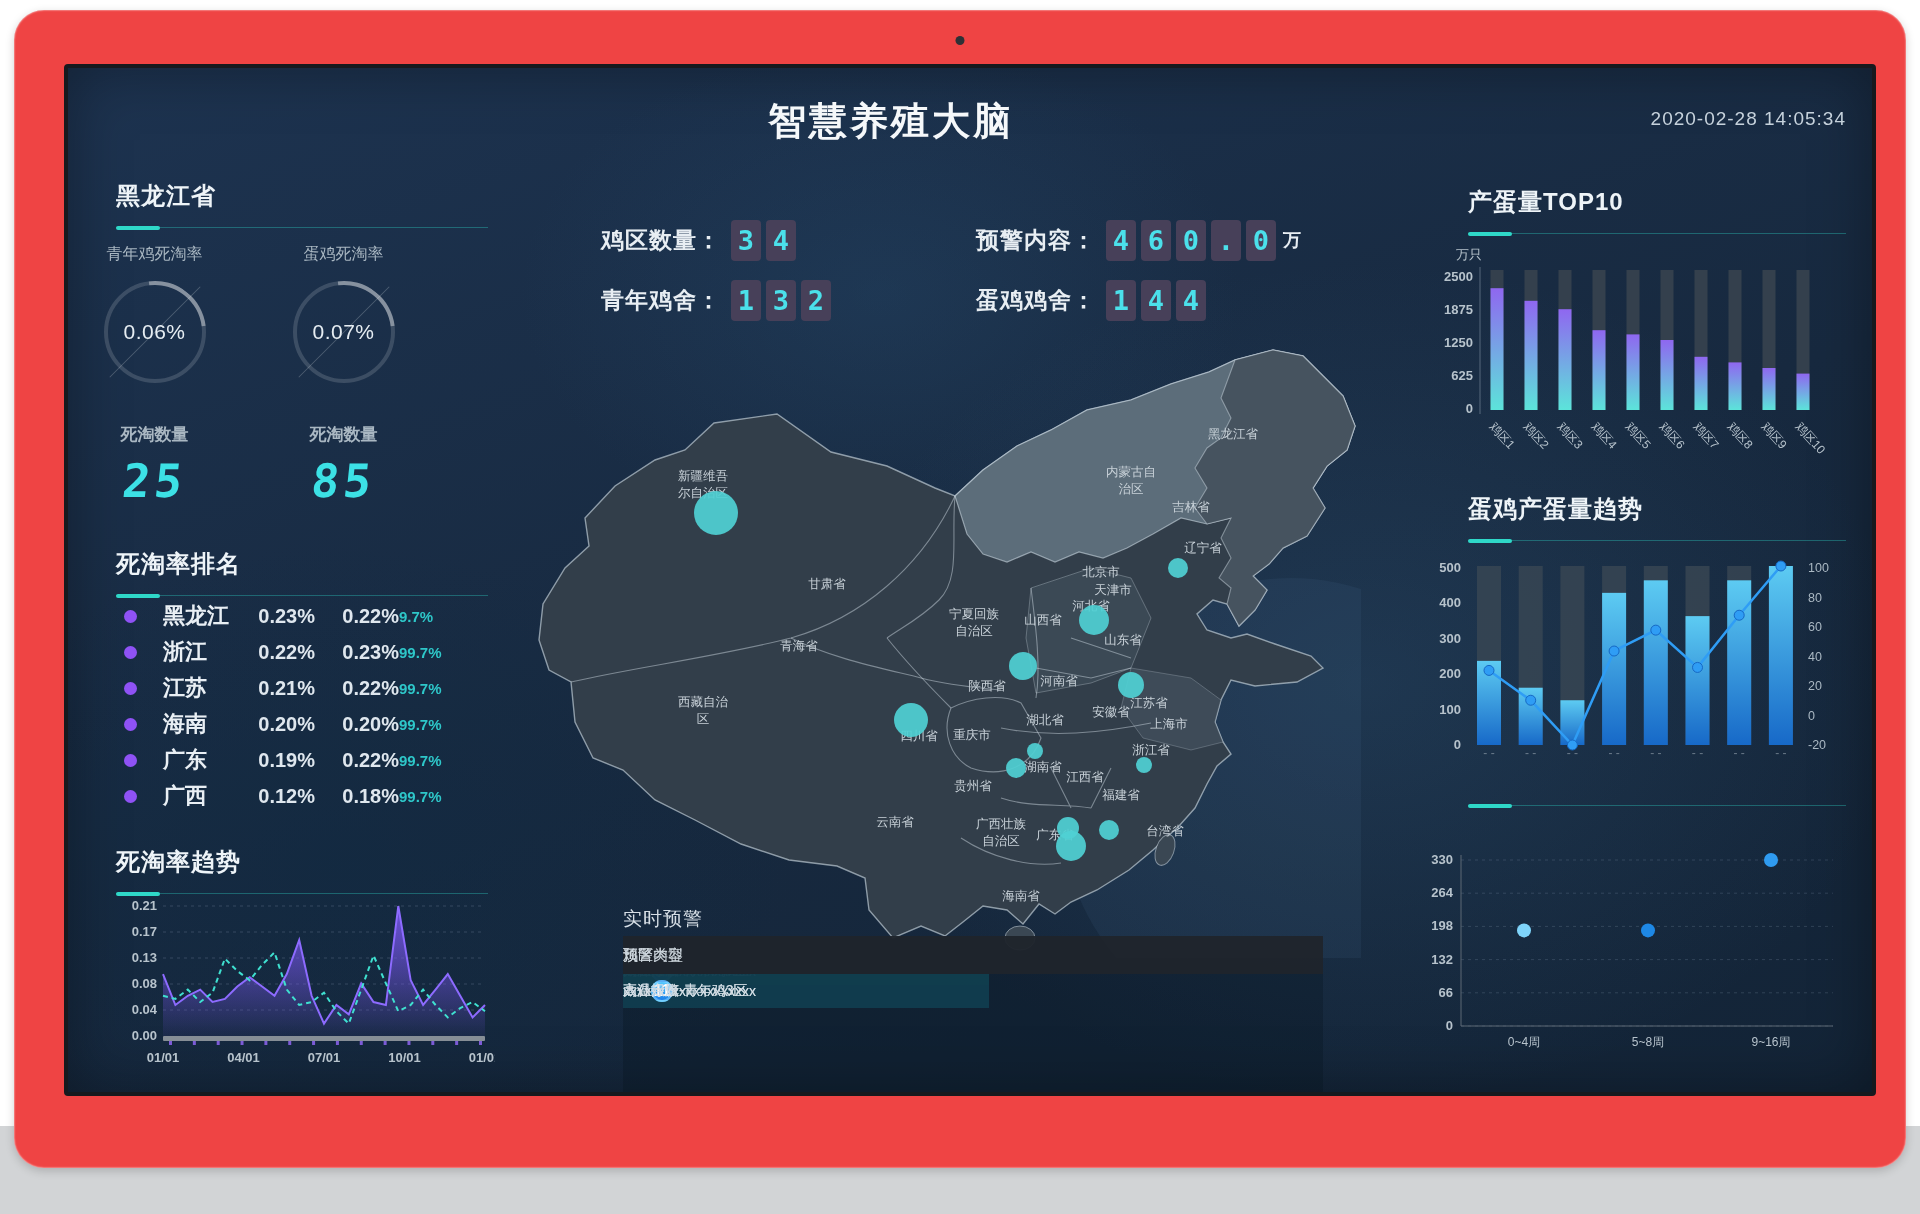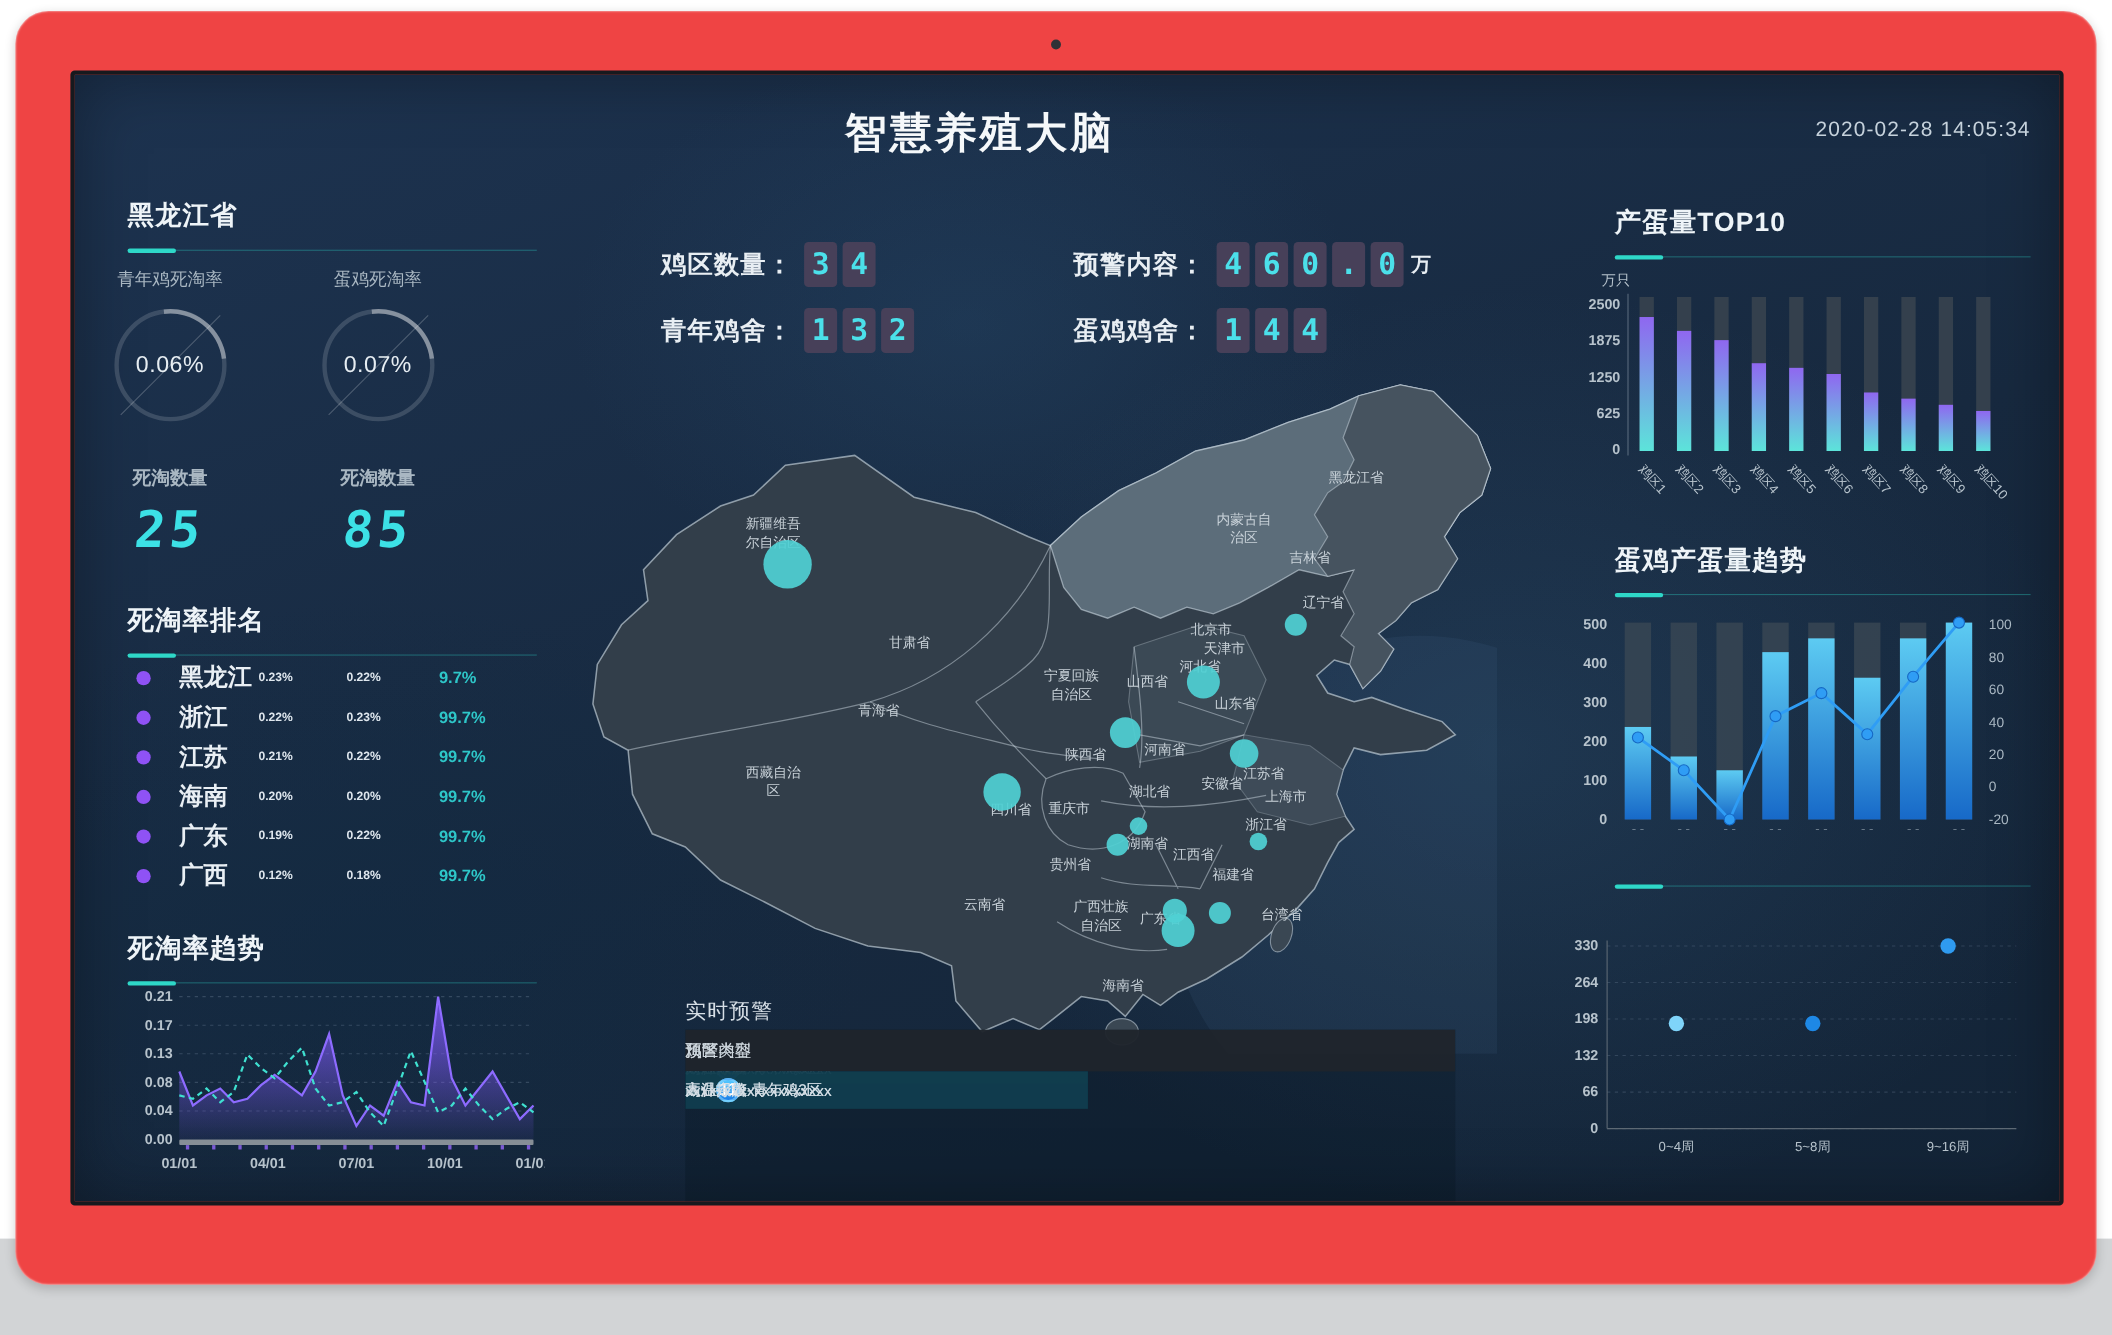--- a/index.html
+++ b/index.html
@@ -35,21 +35,21 @@
   .gauge .ring::after{content:"";position:absolute;left:50%;top:50%;width:128px;height:1px;
     background:rgba(255,255,255,.22);transform:translate(-50%,-50%) rotate(-45deg);}
   .gauge .gval{position:relative;color:#e6edf2;font-size:21px;letter-spacing:.5px;}
   .count .clabel{position:relative;display:block;text-align:center;color:#a9b7c2;font-size:17px;font-weight:bold;}
   .count .cnum{position:relative;display:block;text-align:center;margin-top:8px;color:#3ce1e6;font-size:46px;font-weight:bold;
     font-family:"DejaVu Sans Mono",monospace;transform:skewX(-6deg);letter-spacing:4px;}
   .rank-rows{display:block;}
   .rank-row{position:relative;display:flex;align-items:center;height:36px;padding-left:8px;}
   .rank-dot{position:relative;width:13px;height:13px;border-radius:50%;background:#8f52f5;margin-right:26px;flex:none;}
   .rank-name{position:relative;width:72px;color:#e9eff4;font-size:22px;font-weight:bold;}
-  .rank-v1,.rank-v2{position:relative;width:80px;color:#dfe7ee;font-size:11px;font-weight:bold;}
+  .rank-v1,.rank-v2{position:relative;width:80px;color:#dfe7ee;font-size:20px;font-weight:bold;text-align:right;}
   .rank-v2{width:84px;}
   .rank-v3{position:relative;color:#2ec7c9;font-size:15px;font-weight:bold;}
   .stat{display:flex;align-items:center;height:44px;}
   .stat>*{position:relative;}
   .stat-label{color:#e8eef3;font-size:23px;font-weight:bold;margin-right:10px;letter-spacing:1px;}
   .digit-boxes{display:flex;gap:5px;align-items:center;}
   .digit-boxes .box{position:relative;width:30px;height:41px;border-radius:4px;background:#474059;
     display:flex;align-items:center;justify-content:center;color:#4be0ea;font-size:27px;font-weight:bold;
     font-family:"DejaVu Sans Mono",monospace;}
   .stat-suffix{color:#e8eef3;font-size:18px;margin-left:7px;font-weight:bold;}

